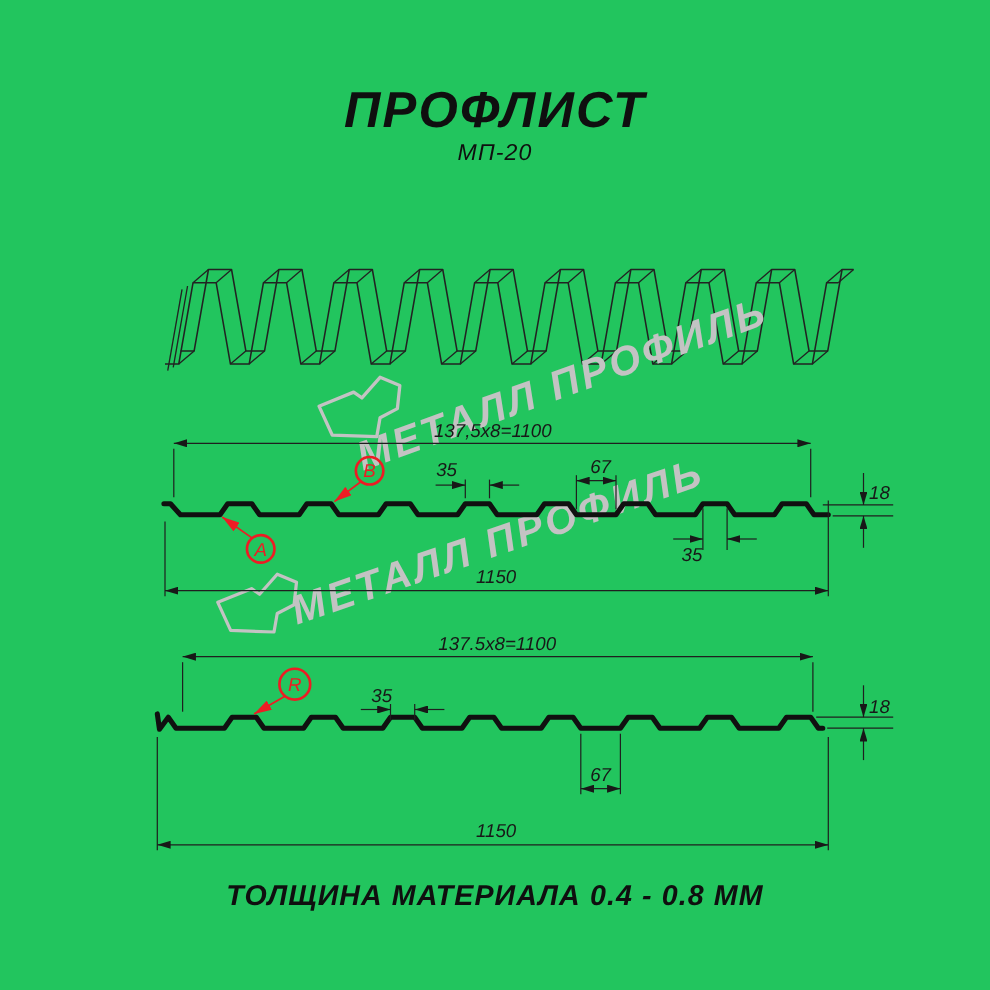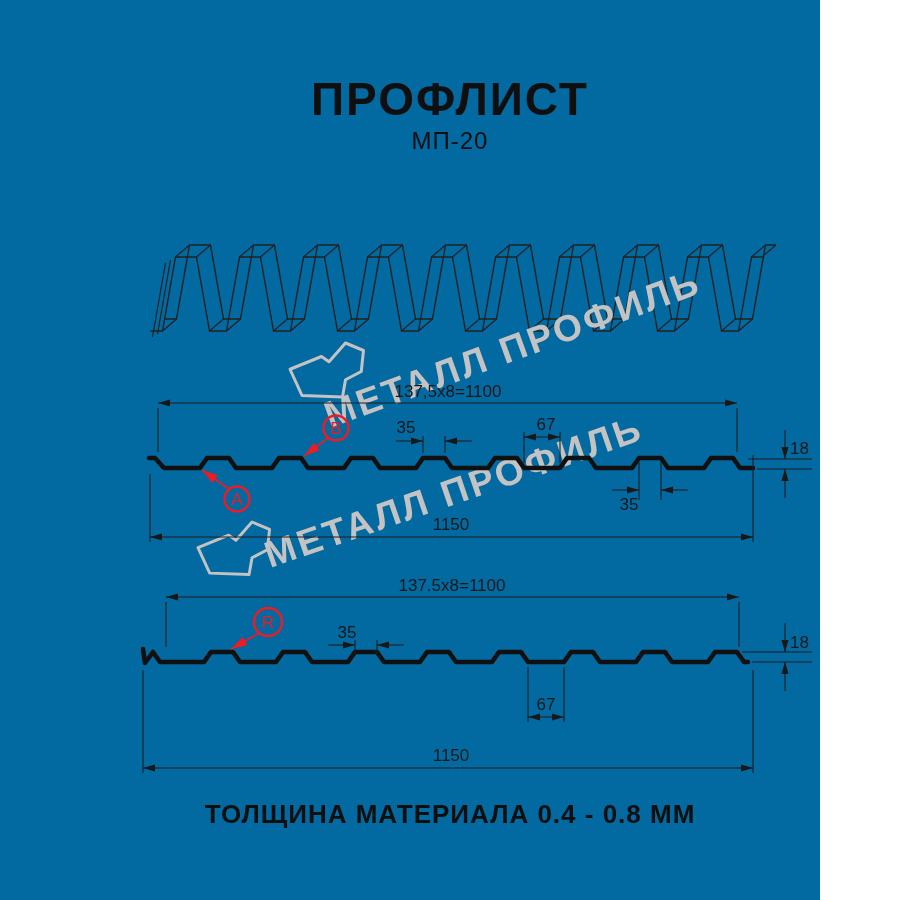--- a/index.html
+++ b/index.html
@@ -1,21 +1,21 @@
 <!DOCTYPE html>
 <html style="--line: #1f1f1f; --red: #ed1c24; --watermark: #c3c3c3;"><head>
 <meta charset="utf-8">
 <style>
   html,body{margin:0;padding:0;background:#ffffff;}
-  .page{position:relative;width:820px;height:900px;background:#0369a1;overflow:hidden;
-        font-family:"Liberation Sans",sans-serif;color:#111;}
+  .page{position:relative;width:900px;height:900px;background:#22c55e;overflow:hidden;
+        font-family:"Liberation Sans",sans-serif;color:#111;font-style:italic;}
   .title{position:absolute;left:0;top:72px;width:900px;text-align:center;
          font-size:46px;font-weight:800;letter-spacing:2px;color:#0f0f0f;}
   .subtitle{position:absolute;left:0;top:127px;width:900px;text-align:center;
-            font-size:24px;font-weight:500;letter-spacing:1px;color:#0f0f0f;}
+            font-size:21px;font-weight:500;letter-spacing:1px;color:#0f0f0f;}
   .footer{position:absolute;left:0;top:799px;width:900px;text-align:center;
           font-size:26px;font-weight:600;letter-spacing:1px;color:#0f0f0f;}
   svg.art{position:absolute;left:0;top:0;}
   .thin{stroke:var(--line);stroke-width:1.1;fill:none;}
   .wire{stroke:#222;stroke-width:1.4;fill:none;stroke-linejoin:round;}
   .wire2{stroke:#222;stroke-width:1.2;fill:none;}
   .prof{stroke:#101010;stroke-width:4.6;fill:none;stroke-linejoin:round;stroke-linecap:round;}
   .dimtext{font-family:"Liberation Sans",sans-serif;font-size:17px;fill:#181818;}
   .red{stroke:var(--red);fill:none;}
   .redtext{font-family:"Liberation Sans",sans-serif;font-size:17px;font-weight:500;fill:var(--red);}

